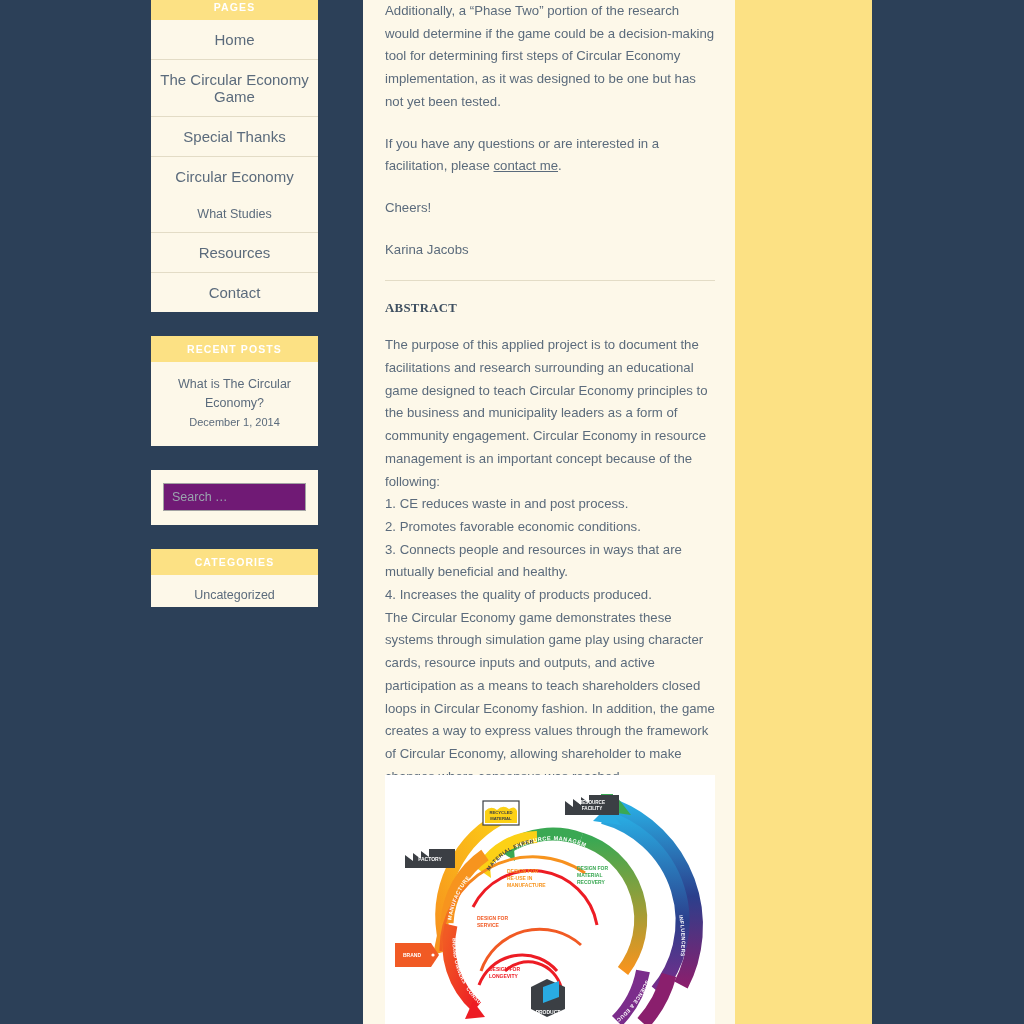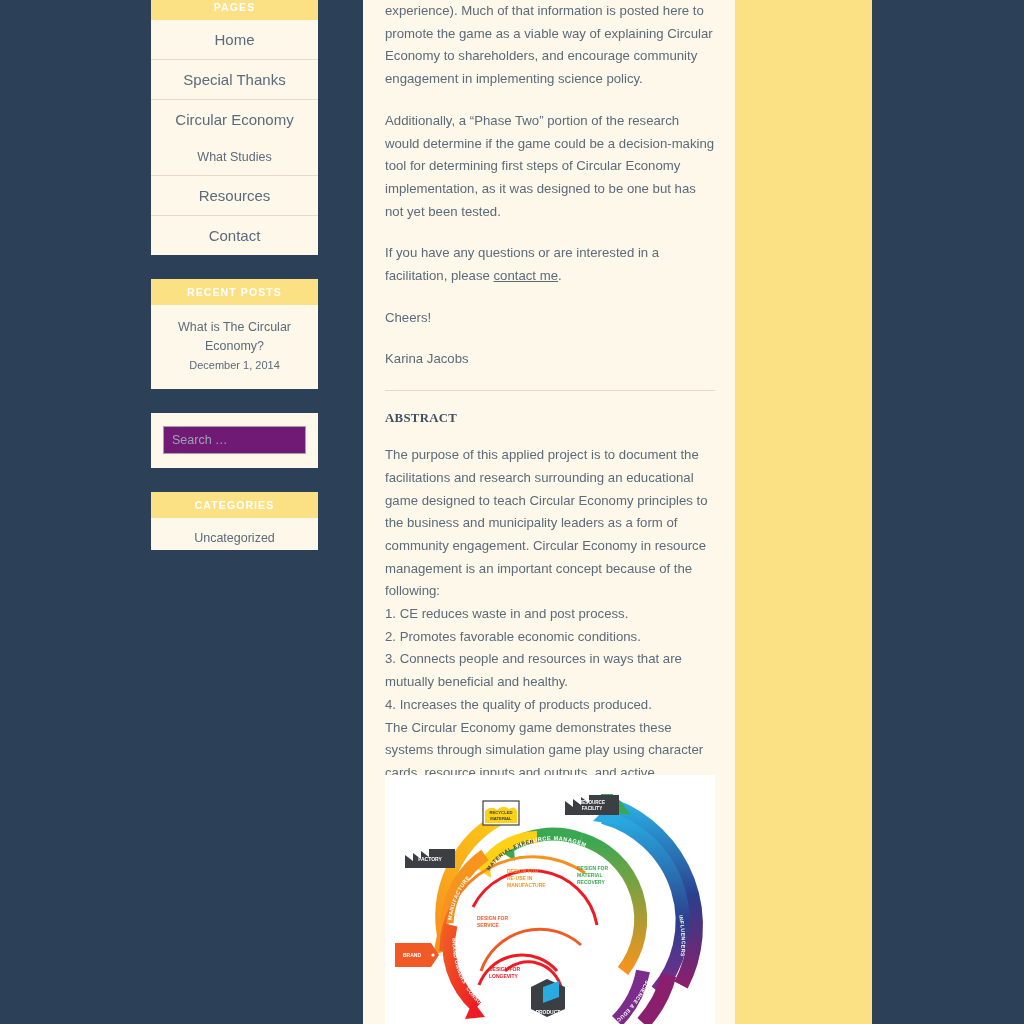--- a/index.html
+++ b/index.html
@@ -202,20 +202,23 @@
   <aside class="sidebar">
 
     <section class="widget">
       <div class="widget-title">PAGES</div>
       <div class="widget-body">
         <ul class="menu">
           <li>
             <a href="#">Home</a>
           </li>
           <li>
+            <a href="#">The Circular Economy Game</a>
+          </li>
+          <li>
             <a href="#">Special Thanks</a>
           </li>
           <li>
             <a href="#">Circular Economy</a>
             <ul class="submenu">
               <li>
                 <a href="#">What Studies</a>
               </li>
             </ul>
           </li>
@@ -253,21 +256,20 @@
             <a href="#">Uncategorized</a>
           </li>
         </ul>
       </div>
     </section>
 
   </aside>
 
   <main class="main">
 
-    <p>experience).  Much of that information is posted here to promote the game as a viable way of explaining Circular Economy to shareholders, and encourage community engagement in implementing science policy.</p>
 
     <p>Additionally, a “Phase Two” portion of the research would determine if the game could be a decision-making tool for determining first steps of Circular Economy implementation, as it was designed to be one but has not yet been tested.</p>
 
     <p><span>If you have any questions or are interested in a facilitation, please </span><a href="#" class="inline-link">contact me</a><span>.</span></p>
 
     <p>Cheers!</p>
 
     <p>Karina Jacobs</p>
 
     <hr class="divider">

